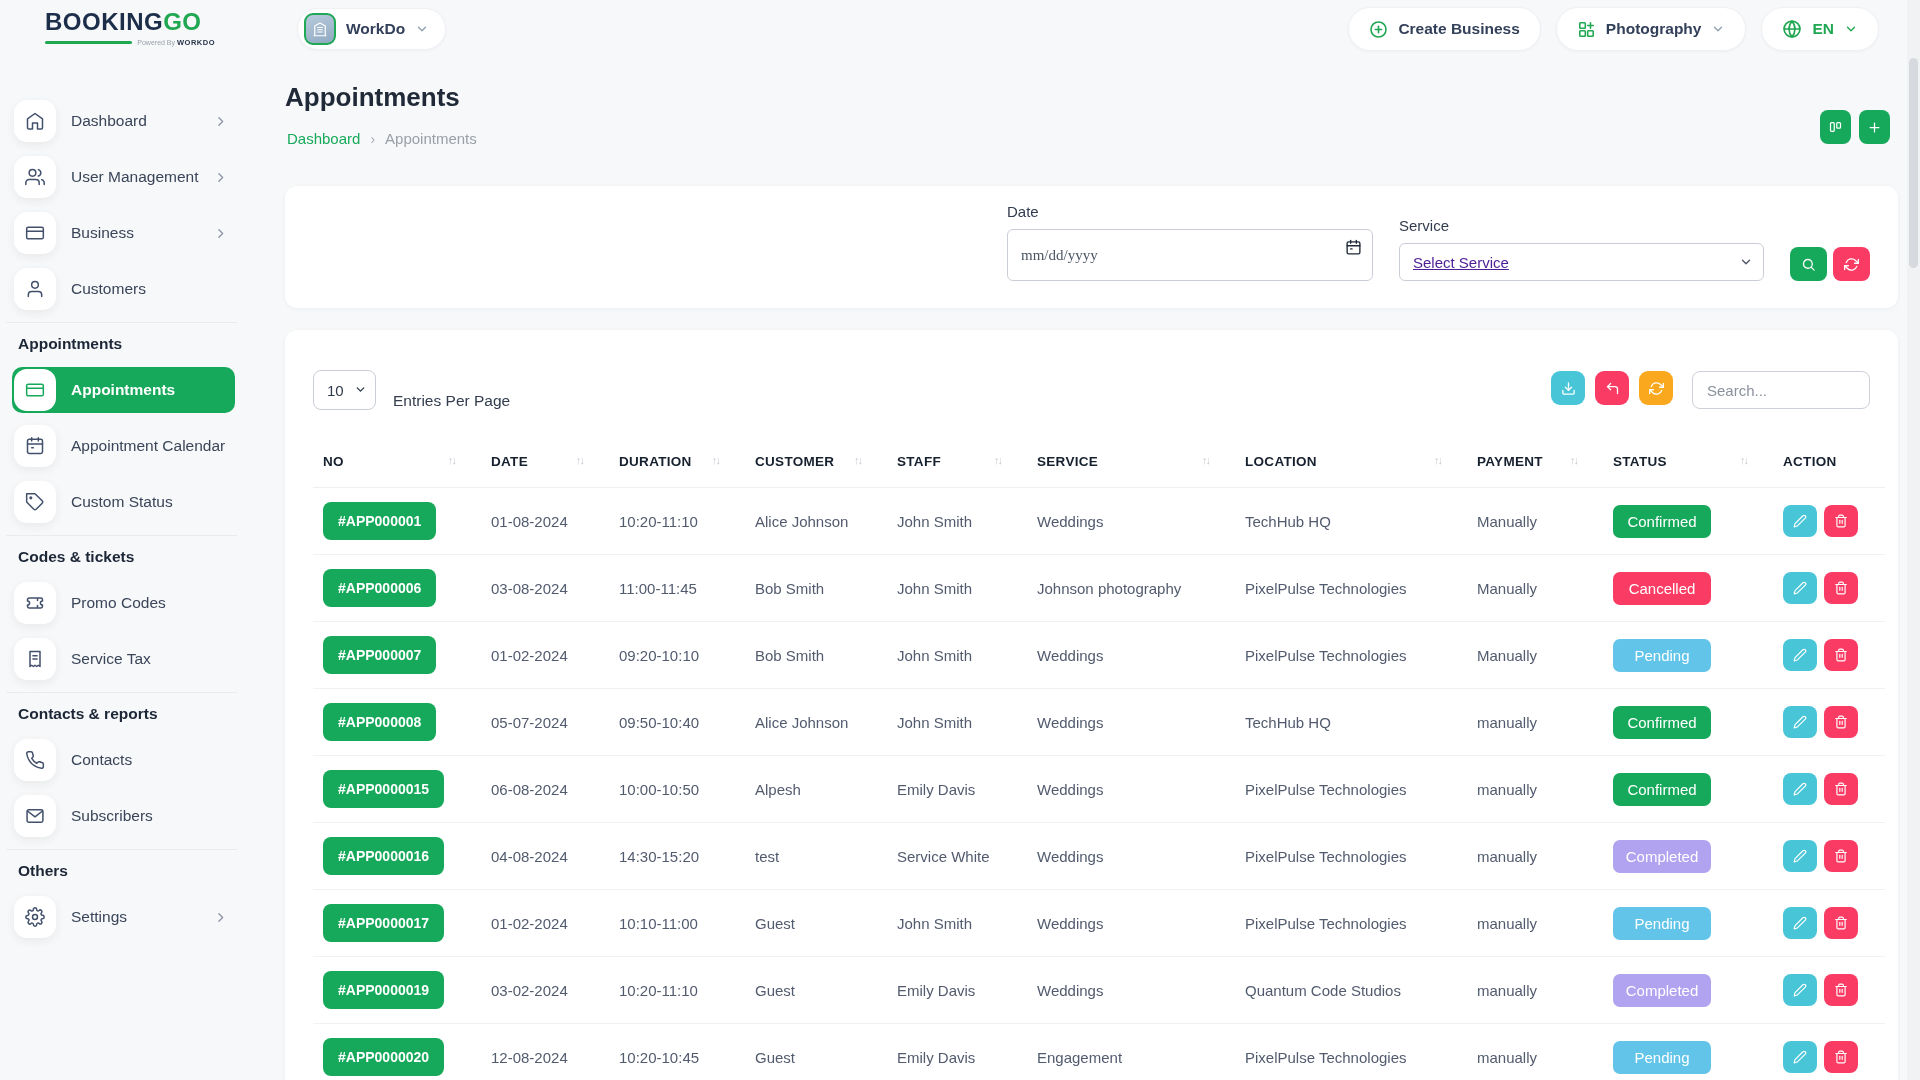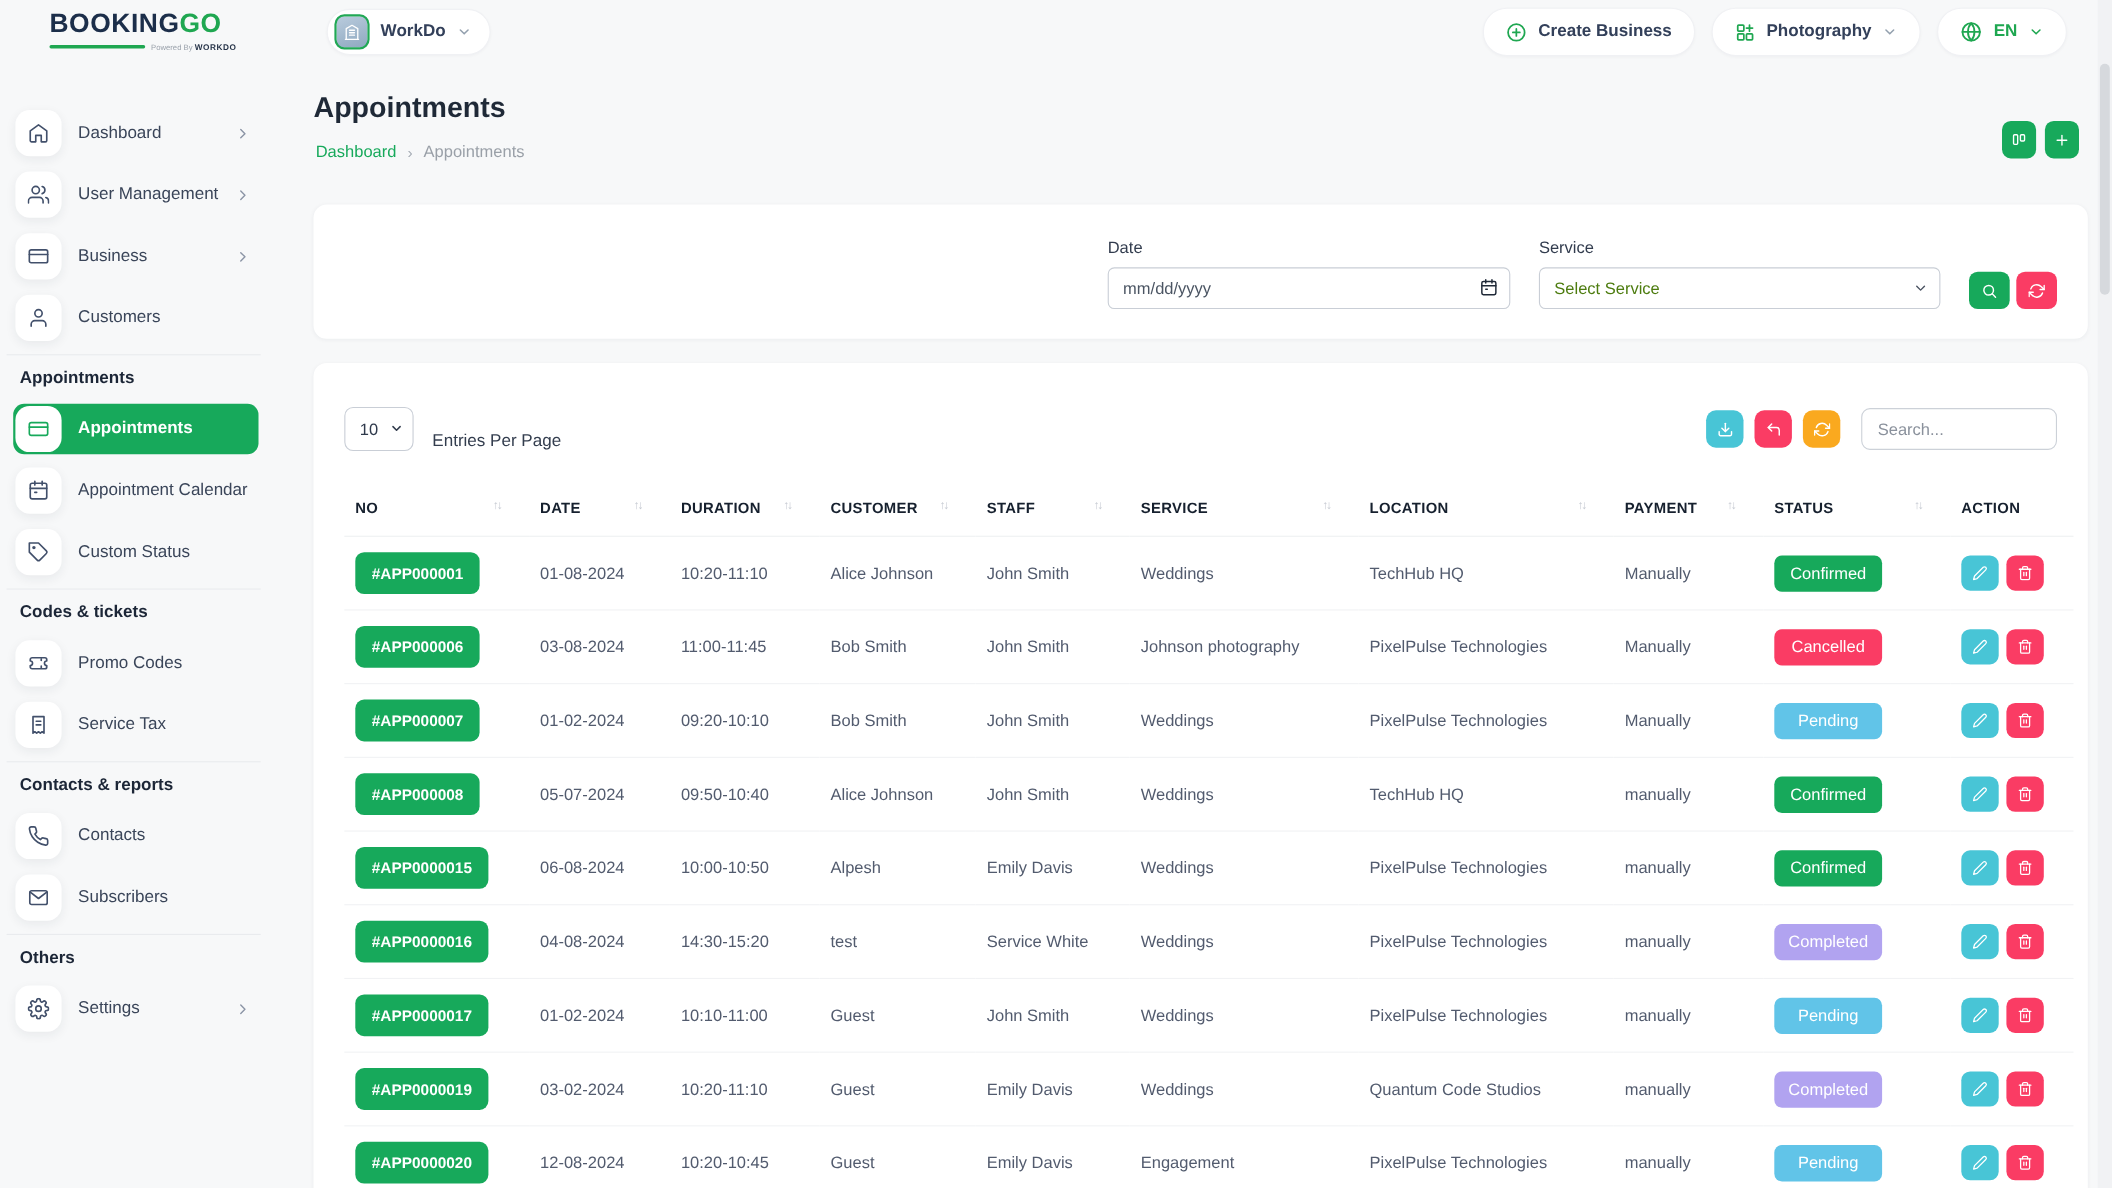--- a/index.html
+++ b/index.html
@@ -65,29 +65,29 @@
             display:flex; align-items:center; justify-content:center; cursor:pointer; }
   .pa-btn svg { width:15px; height:15px; stroke-width:2; }
 
   .card { position:absolute; left:0; width:1613px; background:#fff; border-radius:12px;
           box-shadow:0 1px 4px rgba(20,30,55,.05); }
   .filter-card { top:128px; height:122px; display:flex; align-items:flex-end; justify-content:flex-end;
                  gap:26px; padding:0 28px 27px 28px; }
   .f-group { display:flex; flex-direction:column; }
   .f-label { font-size:15px; color:#323c4e; margin-bottom:9px; }
   .f-date-wrap { position:relative; width:366px; }
-  .f-input { width:100%; height:38px; border:1px solid #c9ced6; border-radius:6px; padding:0 36px 0 13px;
-             font-size:15px; color:#3b82f6; font-family:Liberation Sans, sans-serif; background:#fff; }
+  .f-input { width:100%; height:52px; border:1px solid #c9ced6; border-radius:6px; padding:0 36px 0 13px;
+             font-size:15px; color:#3b82f6; font-family:Liberation Serif, serif; background:#fff; }
   .f-input::placeholder { color:#4b5563; opacity:1; }
   .f-cal { position:absolute; right:11px; top:10px; width:17px; height:17px; color:#1f2937; pointer-events:none; }
   .f-cal svg { stroke-width:1.9; }
   .f-select-wrap { position:relative; width:365px; }
   .f-select { width:100%; height:38px; border:1px solid #c9ced6; border-radius:6px; padding:0 30px 0 13px;
-              font-size:15px; color:#4d7c0f; background:#fff; appearance:none; -webkit-appearance:none;
-              font-family:"Liberation Sans",sans-serif; cursor:pointer; }
+              font-size:15px; color:#4c1d95; background:#fff; appearance:none; -webkit-appearance:none;
+              font-family:"Liberation Sans",sans-serif; cursor:pointer;text-decoration:underline; }
   .f-chev { position:absolute; right:11px; top:12px; width:14px; height:14px; color:#4a5261; pointer-events:none; }
   .f-chev svg { stroke-width:2.2; }
   .f-buttons { display:flex; gap:6px; }
   .sq-btn { border:none; border-radius:8px; color:#fff; display:flex; align-items:center; justify-content:center; cursor:pointer; }
   .f-buttons .sq-btn { width:37px; height:34px; }
   .sq-btn svg { width:15px; height:15px; stroke-width:2.1; }
   .btn-green { background:#17a95b; }
   .btn-pink { background:#fa3c64; }
   .btn-teal { background:#48c5d6; }
   .btn-orange { background:#faa91f; }
@@ -95,21 +95,21 @@
   .table-card { top:272px; height:880px; padding:40px 28px 0; }
   .toolbar { display:flex; align-items:center; justify-content:space-between; }
   .tb-left { display:flex; align-items:flex-end; gap:17px; }
   .entries-wrap { position:relative; width:63px; }
   .entries-select { width:100%; height:40px; border:1px solid #c9ced6; border-radius:8px; padding:0 24px 0 13px;
                     font-size:15px; color:#2f3a4c; background:#fff; appearance:none; -webkit-appearance:none;
                     font-family:"Liberation Sans",sans-serif; cursor:pointer; }
   .entries-chev { position:absolute; right:9px; top:13px; width:13px; height:13px; color:#333d4e; pointer-events:none; }
   .entries-chev svg { stroke-width:2.6; }
   .tb-label { font-size:15.5px; color:#333d4e; }
-  .tb-right { display:flex; align-items:center; gap:10px; }
+  .tb-right { display:flex; align-items:flex-start; gap:10px; }
   .tb-right .sq-btn { width:34px; height:34px; border-radius:9px; }
   .search-input { width:178px; height:38px; border:1px solid #ccd1d8; border-radius:8px; padding:0 14px;
                   font-size:15px; color:#3a4354; margin-left:9px; font-family:"Liberation Sans",sans-serif; }
   .search-input::placeholder { color:#8a919c; }
 
   table { width:100%; margin-top:28px; border-collapse:collapse; table-layout:fixed; }
   th { text-align:left; font-size:13.5px; font-weight:800; color:#16202e; letter-spacing:.3px;
        padding:16px 10px 18px; border-bottom:1px solid #eef0f2; cursor:pointer; }
   th .sort { float:right; color:#c6cad2; font-size:11px; letter-spacing:-2px; margin-right:16px; font-weight:400; }
   td { padding:14px 10px; font-size:15px; color:#525b6e; border-top:1px solid #f1f2f4; }

